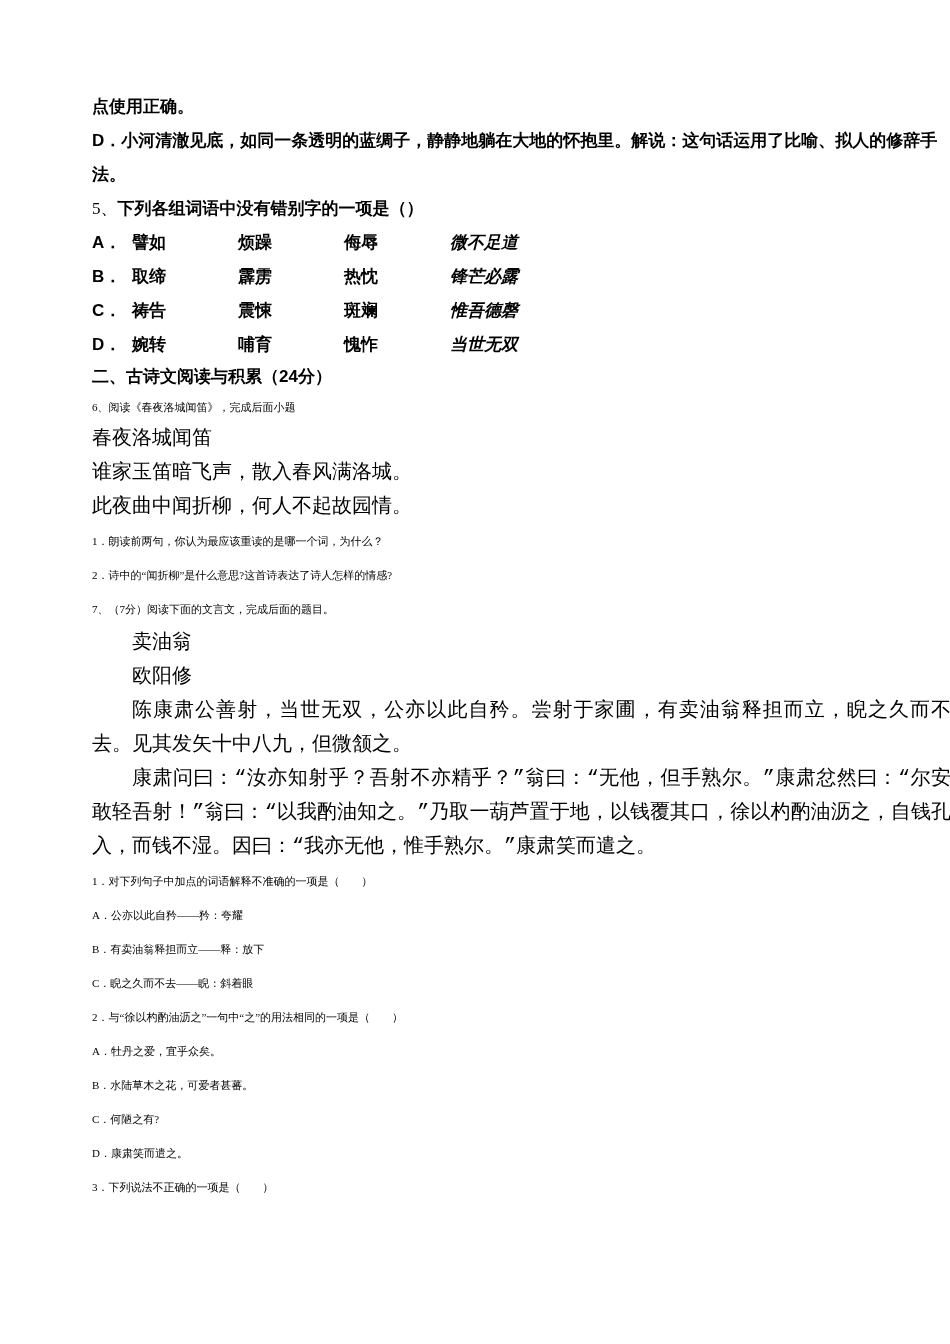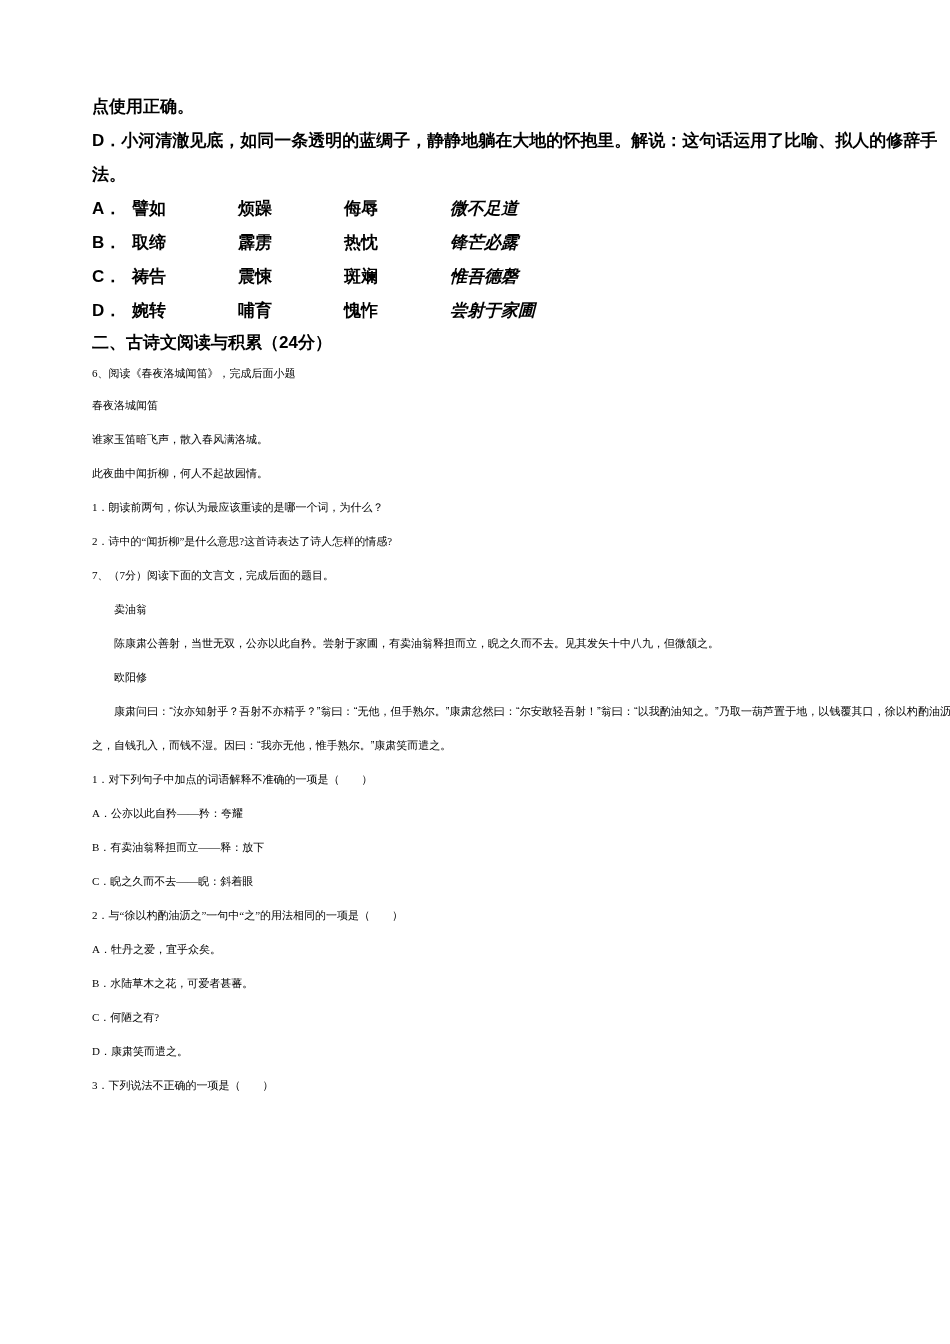--- a/index.html
+++ b/index.html
@@ -9,38 +9,39 @@
     background:#ffffff;color:#000000;
     overflow:hidden;
     margin-left:45px;
   }
   .page p{margin:0;line-height:34px;}
   
   .hei{font-family:"Liberation Sans",sans-serif;font-weight:bold;font-size:17px;}
   
   .song{font-family:"Liberation Serif",serif;font-weight:normal;font-size:11px;}
   
-  .kai{font-family:Liberation Sans, sans-serif;font-weight:normal;font-size:11px;}
+  .kai{font-family:Liberation Mono, monospace;font-weight:normal;font-size:20px;}
   .indent{text-indent:2em;}
   .justify{text-align:justify;}
   .wrow{display:flex;line-height:34px;font-family:"Liberation Sans",sans-serif;font-weight:bold;font-size:17px;}
   .wrow .lab{width:40px;flex:0 0 auto;}
   .wrow .w{width:106px;flex:0 0 auto;}
   .wrow .w:last-child{width:auto;font-style:italic;}
   .mix .pfx{font-family:"Liberation Serif",serif;font-weight:normal;}
 </style>
 </head>
 <body>
 
 <div class="page">
 
   <p class="hei">点使用正确。</p>
 
   <p class="hei">D．小河清澈见底，如同一条透明的蓝绸子，静静地躺在大地的怀抱里。解说：这句话运用了比喻、拟人的修辞手法。</p>
 
+  <p class="hei mix"><span class="pfx">5、</span><span>下列各组词语中没有错别字的一项是（）</span></p>
 
   <div class="wrow">
     <span class="lab">A．</span>
     <span class="w">譬如</span>
     <span class="w">烦躁</span>
     <span class="w">侮辱</span>
     <span class="w">微不足道</span>
   </div>
   <div class="wrow">
     <span class="lab">B．</span>
@@ -54,39 +55,39 @@
     <span class="w">祷告</span>
     <span class="w">震悚</span>
     <span class="w">斑斓</span>
     <span class="w">惟吾德磬</span>
   </div>
   <div class="wrow">
     <span class="lab">D．</span>
     <span class="w">婉转</span>
     <span class="w">哺育</span>
     <span class="w">愧怍</span>
-    <span class="w">尝射于家圃</span>
+    <span class="w">当世无双</span>
   </div>
 
   <p class="hei" style="line-height:30px;">二、古诗文阅读与积累（24分）</p>
 
   <p class="song" style="line-height:30px;">6、阅读《春夜洛城闻笛》，完成后面小题</p>
 
   <p class="kai">春夜洛城闻笛</p>
   <p class="kai">谁家玉笛暗飞声，散入春风满洛城。</p>
   <p class="kai">此夜曲中闻折柳，何人不起故园情。</p>
 
   <p class="song">1．朗读前两句，你认为最应该重读的是哪一个词，为什么？</p>
   <p class="song">2．诗中的“闻折柳”是什么意思?这首诗表达了诗人怎样的情感?</p>
 
   <p class="song">7、（7分）阅读下面的文言文，完成后面的题目。</p>
 
   <p class="kai indent">卖油翁</p>
+  <p class="kai indent">欧阳修</p>
   <p class="kai indent justify">陈康肃公善射，当世无双，公亦以此自矜。尝射于家圃，有卖油翁释担而立，睨之久而不去。见其发矢十中八九，但微颔之。</p>
-  <p class="kai indent">欧阳修</p>
   <p class="kai indent justify">康肃问曰：“汝亦知射乎？吾射不亦精乎？”翁曰：“无他，但手熟尔。”康肃忿然曰：“尔安敢轻吾射！”翁曰：“以我酌油知之。”乃取一葫芦置于地，以钱覆其口，徐以杓酌油沥之，自钱孔入，而钱不湿。因曰：“我亦无他，惟手熟尔。”康肃笑而遣之。</p>
 
   <p class="song">1．对下列句子中加点的词语解释不准确的一项是（　　）</p>
   <p class="song">A．公亦以此自矜——矜：夸耀</p>
   <p class="song">B．有卖油翁释担而立——释：放下</p>
   <p class="song">C．睨之久而不去——睨：斜着眼</p>
 
   <p class="song">2．与“徐以杓酌油沥之”一句中“之”的用法相同的一项是（　　）</p>
   <p class="song">A．牡丹之爱，宜乎众矣。</p>
   <p class="song">B．水陆草木之花，可爱者甚蕃。</p>

